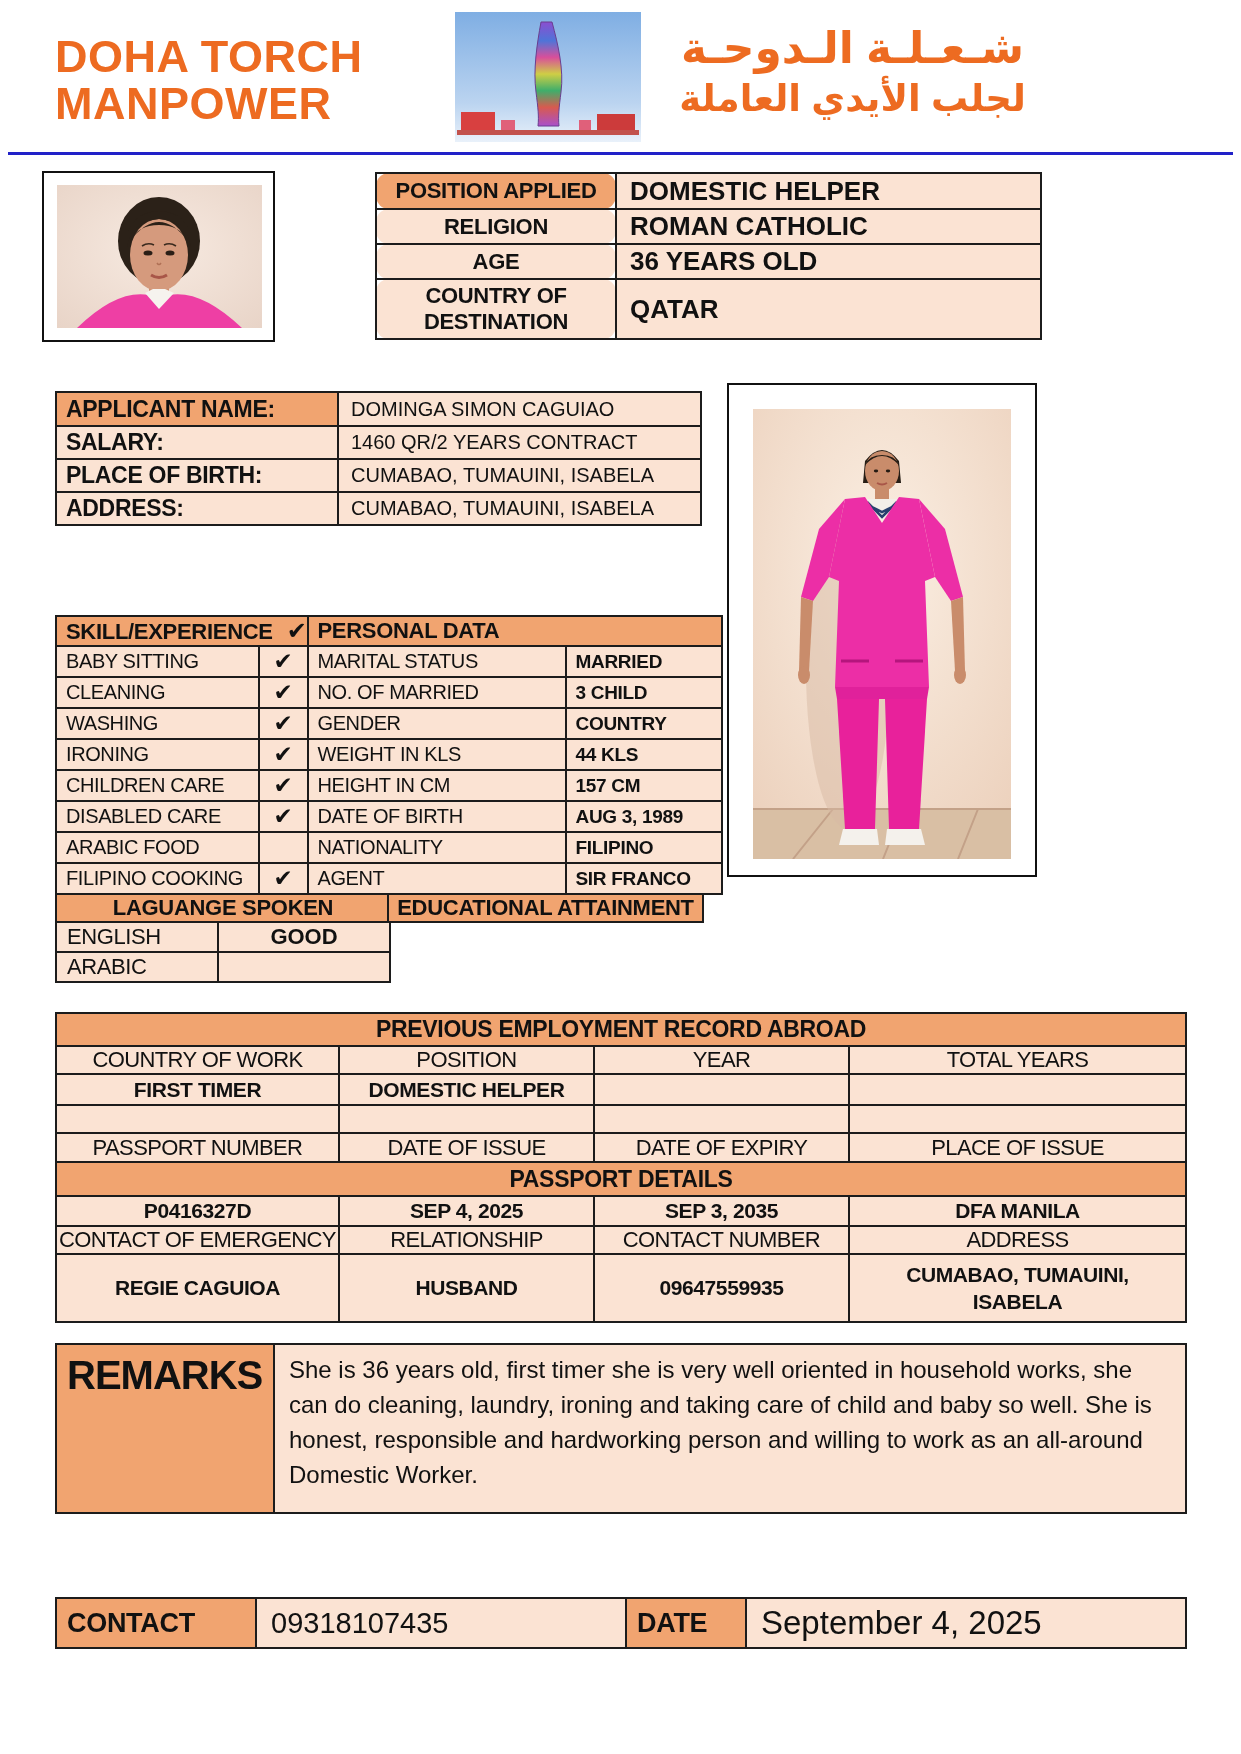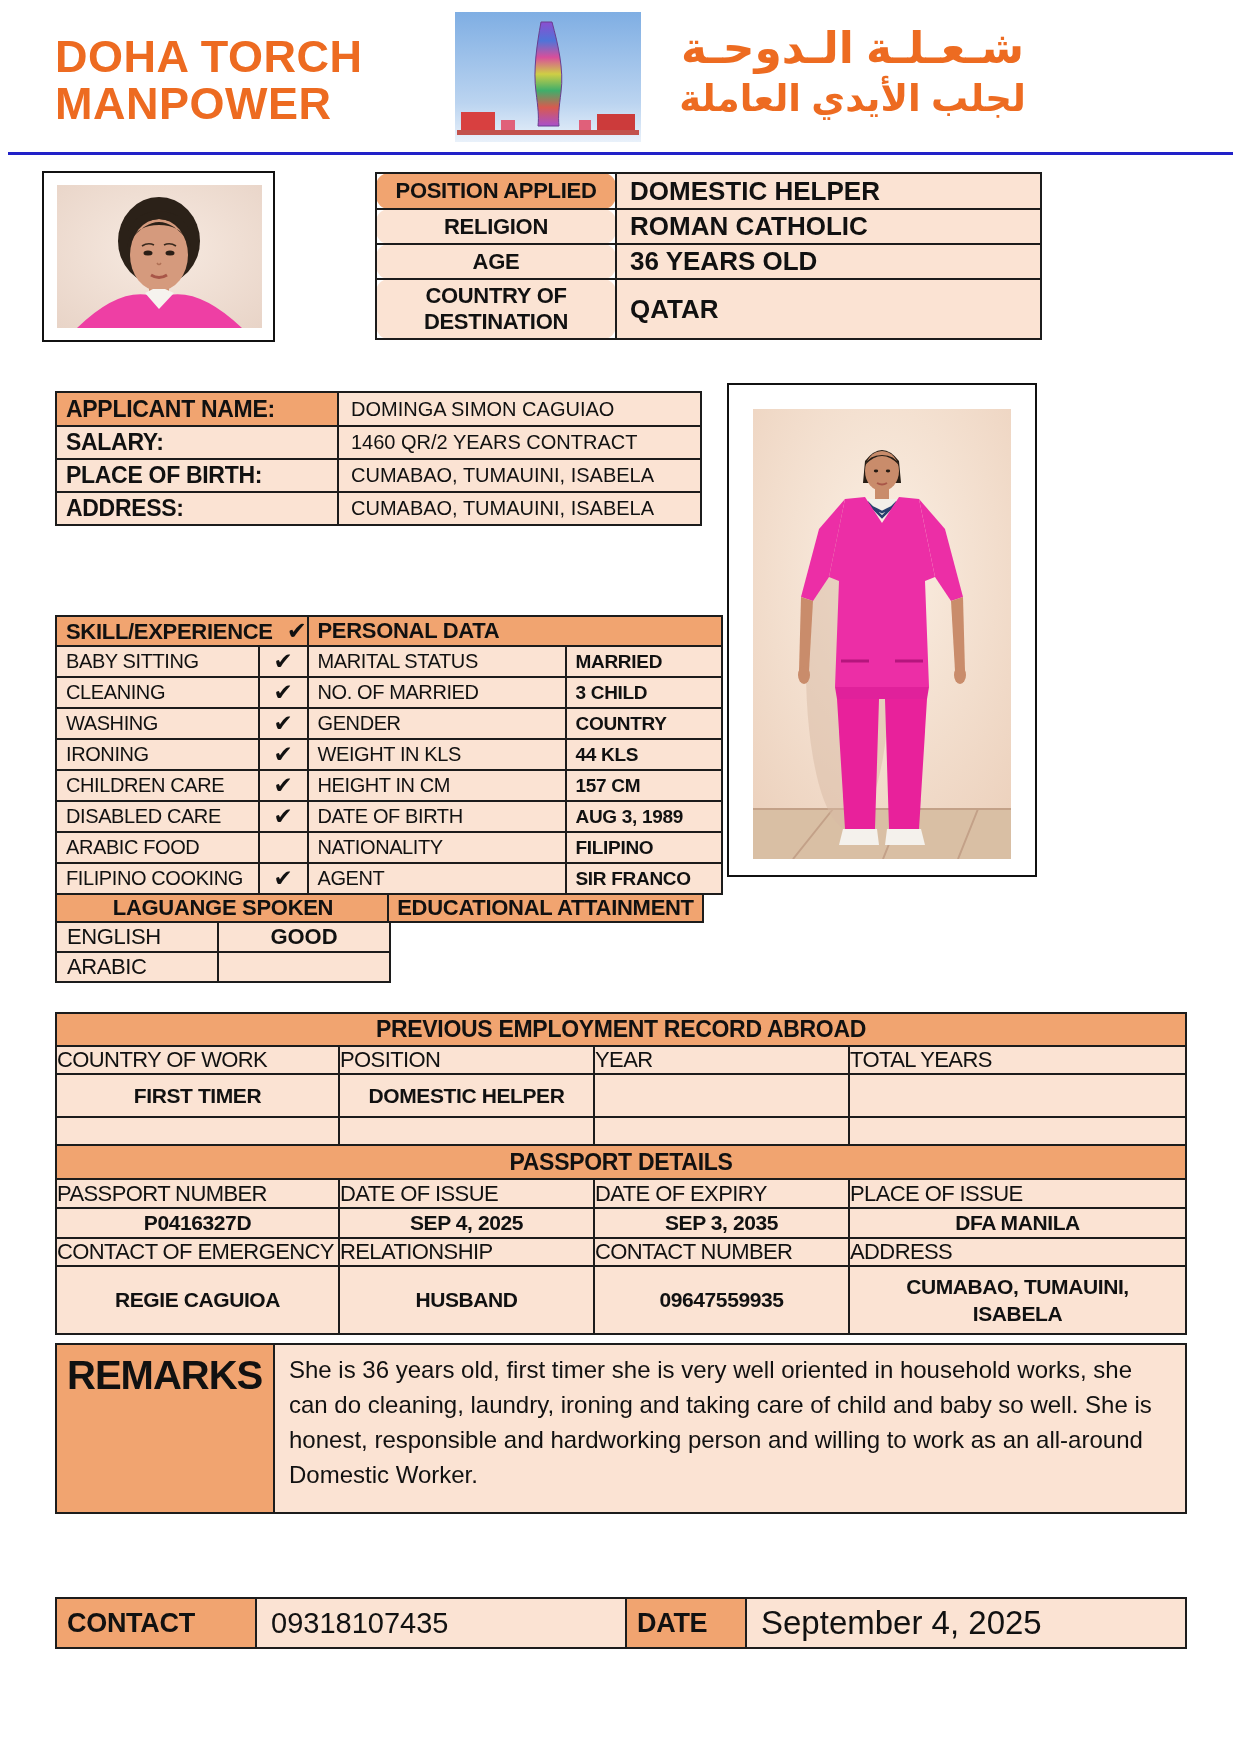--- a/index.html
+++ b/index.html
@@ -56,21 +56,21 @@
   .language-table .hdr { font-weight:bold; font-size:22px; text-align:center; letter-spacing:-0.3px; }
   .language-table .lang { font-size:22px; padding-left:10px; letter-spacing:-0.4px; }
   .language-table .level { font-weight:bold; font-size:22px; text-align:center; }
   .education-table { left:387px; top:893px; }
   .education-table .hdr { font-weight:bold; font-size:22px; text-align:center; letter-spacing:-0.3px; }
   .education-table .val { font-weight:bold; font-size:22px; text-align:center; letter-spacing:-0.3px; }
 
   
   .employment-table { left:55px; top:1012px; }
   .employment-table .title { font-weight:bold; font-size:23px; text-align:center; letter-spacing:-0.3px; }
-  .employment-table .colhead { font-size:22px; letter-spacing:-0.6px; }
+  .employment-table .colhead { font-size:22px; text-align:center; letter-spacing:-0.6px; }
   .employment-table .cval { font-weight:bold; font-size:21px; text-align:center; letter-spacing:-0.4px; }
   .employment-table .addr { padding:0 42px; line-height:27px; }
 
   
   .remarks-table { left:55px; top:1343px; }
   .remarks-table .lab { font-weight:bold; font-size:40px; vertical-align:top; padding:8px 0 0 10px; letter-spacing:-1px; }
   .remarks-table .txt { font-size:24px; line-height:35px; vertical-align:top; padding:7px 18px 0 14px; }
 
   
   .footer-table { left:55px; top:1597px; }
@@ -339,41 +339,41 @@
     <tbody>
         <tr style="height:33px">
       <td class="orange title" colspan="4">PREVIOUS EMPLOYMENT RECORD ABROAD</td>
     </tr>
     <tr style="height:28px">
       <td class="peach colhead">COUNTRY OF WORK</td>
       <td class="peach colhead">POSITION</td>
       <td class="peach colhead">YEAR</td>
       <td class="peach colhead">TOTAL YEARS</td>
     </tr>
-    <tr style="height:43px">
+    <tr style="height:31px">
       <td class="peach cval">FIRST TIMER</td>
       <td class="peach cval">DOMESTIC HELPER</td>
       <td class="peach cval"></td>
       <td class="peach cval"></td>
     </tr>
     <tr style="height:28px">
       <td class="peach cval"></td>
       <td class="peach cval"></td>
       <td class="peach cval"></td>
       <td class="peach cval"></td>
-    </tr>
-    <tr style="height:34px">
-      <td class="orange title" colspan="4">PASSPORT DETAILS</td>
     </tr>
     <tr style="height:29px">
       <td class="peach colhead">PASSPORT NUMBER</td>
       <td class="peach colhead">DATE OF ISSUE</td>
       <td class="peach colhead">DATE OF EXPIRY</td>
       <td class="peach colhead">PLACE OF ISSUE</td>
     </tr>
+    <tr style="height:34px">
+      <td class="orange title" colspan="4">PASSPORT DETAILS</td>
+    </tr>
     <tr style="height:30px">
       <td class="peach cval">P0416327D</td>
       <td class="peach cval">SEP 4, 2025</td>
       <td class="peach cval">SEP 3, 2035</td>
       <td class="peach cval">DFA MANILA</td>
     </tr>
     <tr style="height:28px">
       <td class="peach colhead">CONTACT OF EMERGENCY</td>
       <td class="peach colhead">RELATIONSHIP</td>
       <td class="peach colhead">CONTACT NUMBER</td>

